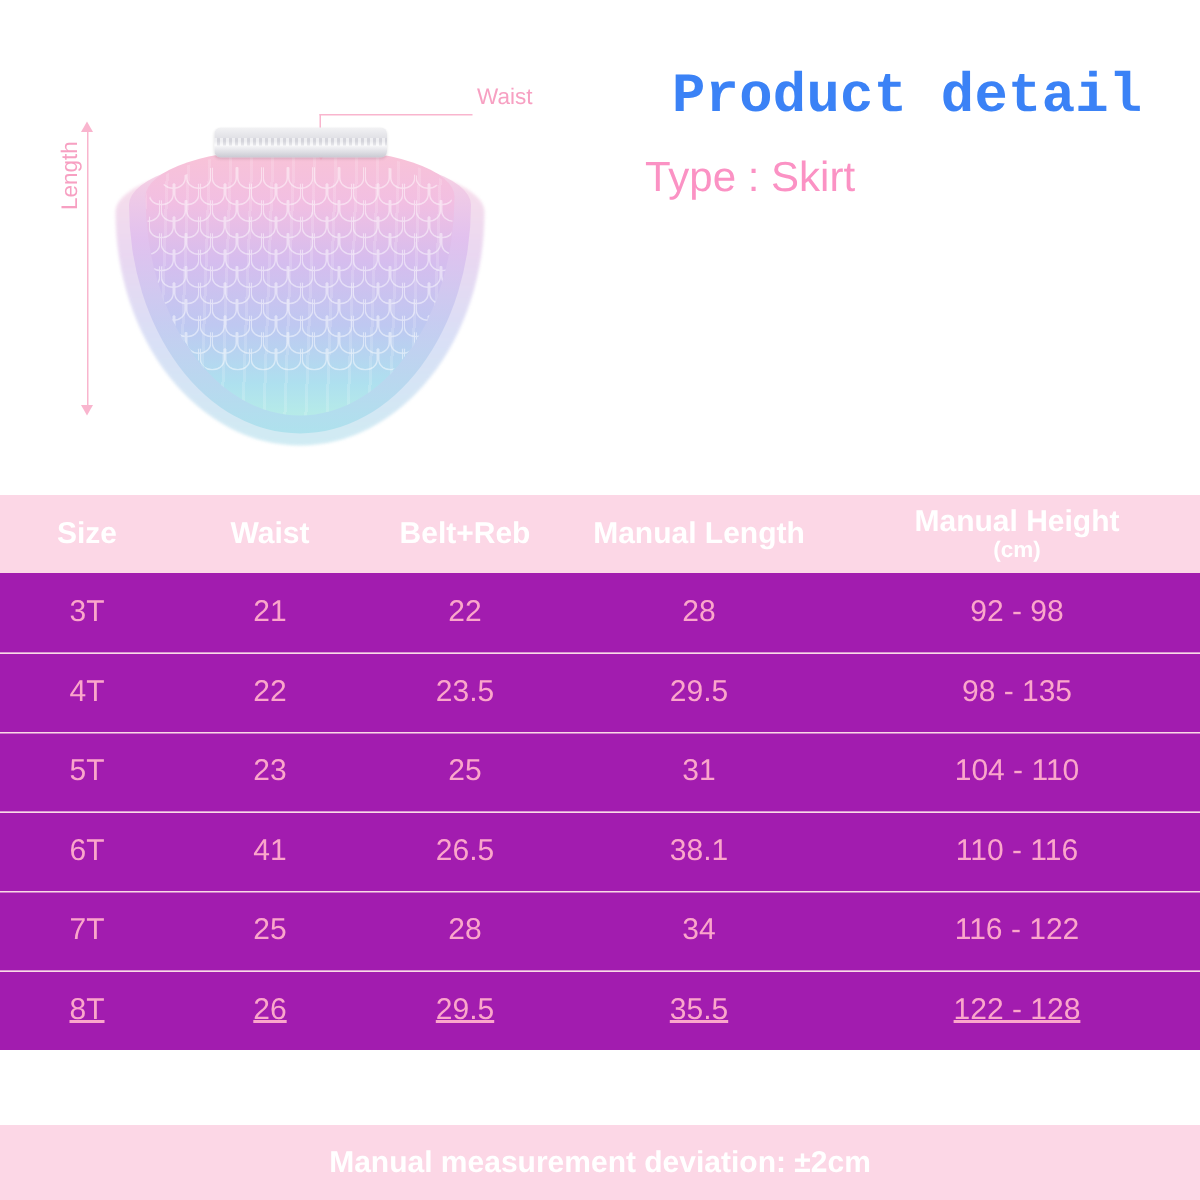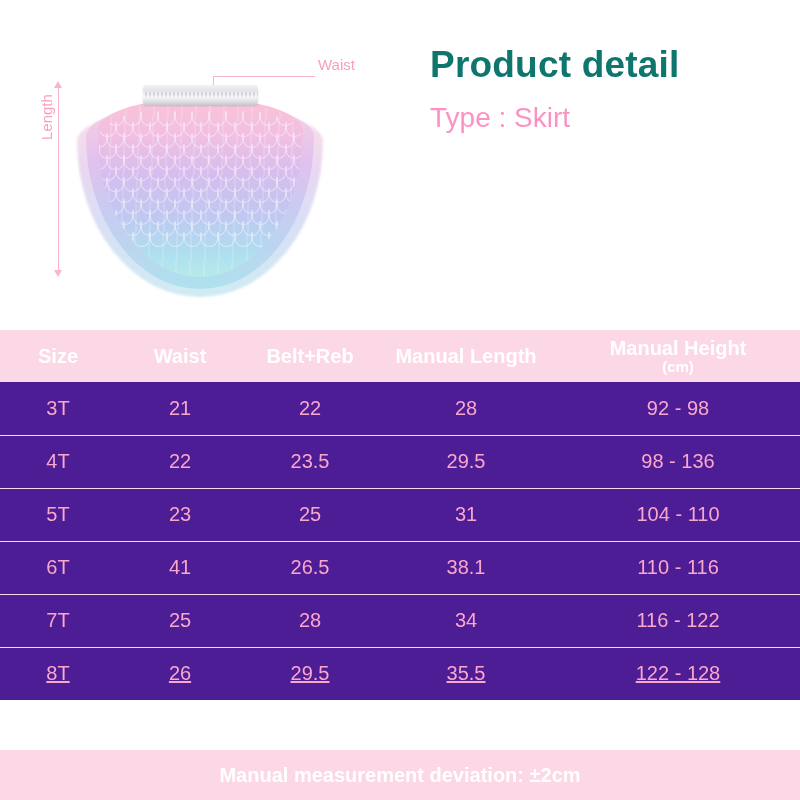--- a/index.html
+++ b/index.html
@@ -176,23 +176,24 @@
   
   .detail {
     position: absolute;
     left: 430px; top: 44px;
     width: 360px;
     color: #fa8ec0;
   }
   .detail-title {
     font-size: 37px;
     font-weight: bold;
-    color: #0f766e;
-    margin: 0 0 16px 0;
+    color: #3b82f6;
+    margin: 0 0 16px 18px;
     letter-spacing: .2px;
+    font-family: Liberation Mono, monospace;
   }
   .detail-line {
     font-size: 28px;
     color: #fb92c4;
     margin-bottom: 13px;
     font-weight: normal;
   }
 
   
   .table {
@@ -222,21 +223,21 @@
     font-weight: bold;
     line-height: 1.05;
   }
   tbody td {
     height: 53px;
     text-align: center;
     vertical-align: middle;
     font-size: 20px;
     color: #fba6cb;
     border-bottom: 1px solid #fbd9e7;
-    background: #4c1d95;
+    background: #a21caf;
     padding: 13px;
   }
   tbody tr:last-child td { border-bottom: none; text-decoration: underline; }
 
   col.c1 { width: 116px; }
   col.c2 { width: 128px; }
   col.c3 { width: 132px; }
   col.c4 { width: 180px; }
   col.c5 { width: 244px; }
 
@@ -463,21 +464,21 @@
             <td>21</td>
             <td>22</td>
             <td>28</td>
             <td>92 - 98</td>
           </tr>
           <tr>
             <td>4T</td>
             <td>22</td>
             <td>23.5</td>
             <td>29.5</td>
-            <td>98 - 136</td>
+            <td>98 - 135</td>
           </tr>
           <tr>
             <td>5T</td>
             <td>23</td>
             <td>25</td>
             <td>31</td>
             <td>104 - 110</td>
           </tr>
           <tr>
             <td>6T</td>

